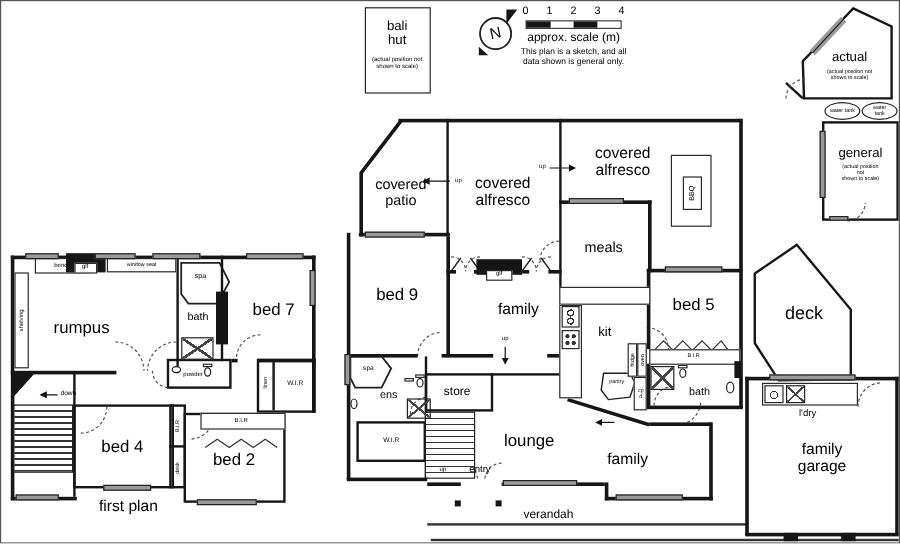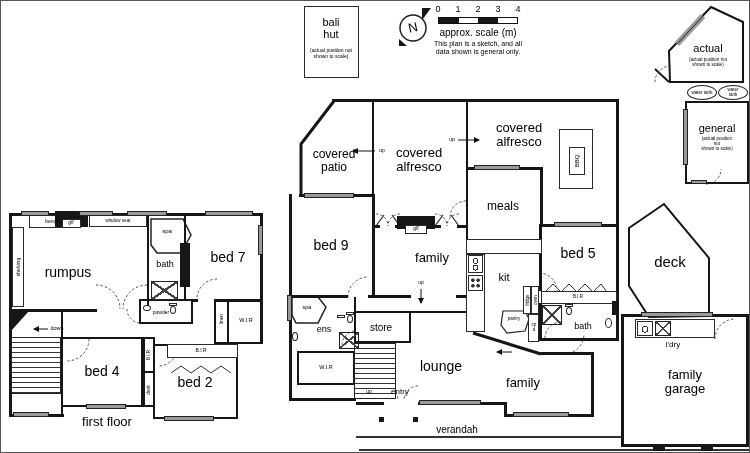--- a/index.html
+++ b/index.html
@@ -317,15 +317,15 @@
   <div class="lbl f14" style="left:227px;top:257px">bed 7</div>
   <div class="lbl f5" style="left:160px;top:312px">powder</div>
   <div class="vl f45" style="left:220px;top:318px">linen</div>
   <div class="lbl f55" style="left:245px;top:319px">W.I.R</div>
   <div class="lbl f55" style="left:56px;top:327px">down</div>
   <div class="lbl f14" style="left:101px;top:371px">bed 4</div>
   <div class="vl f45" style="left:147px;top:354px">B.I.R</div>
   <div class="vl f45" style="left:147px;top:389px">desk</div>
   <div class="lbl f14" style="left:194px;top:382px">bed 2</div>
   <div class="lbl f5" style="left:200px;top:350px">B.I.R</div>
-  <div class="lbl f13" style="left:106px;top:421px">first floor</div>
+  <div class="lbl f13" style="left:106px;top:421px">first plan</div>
 
 </div>
 
 </body></html>

